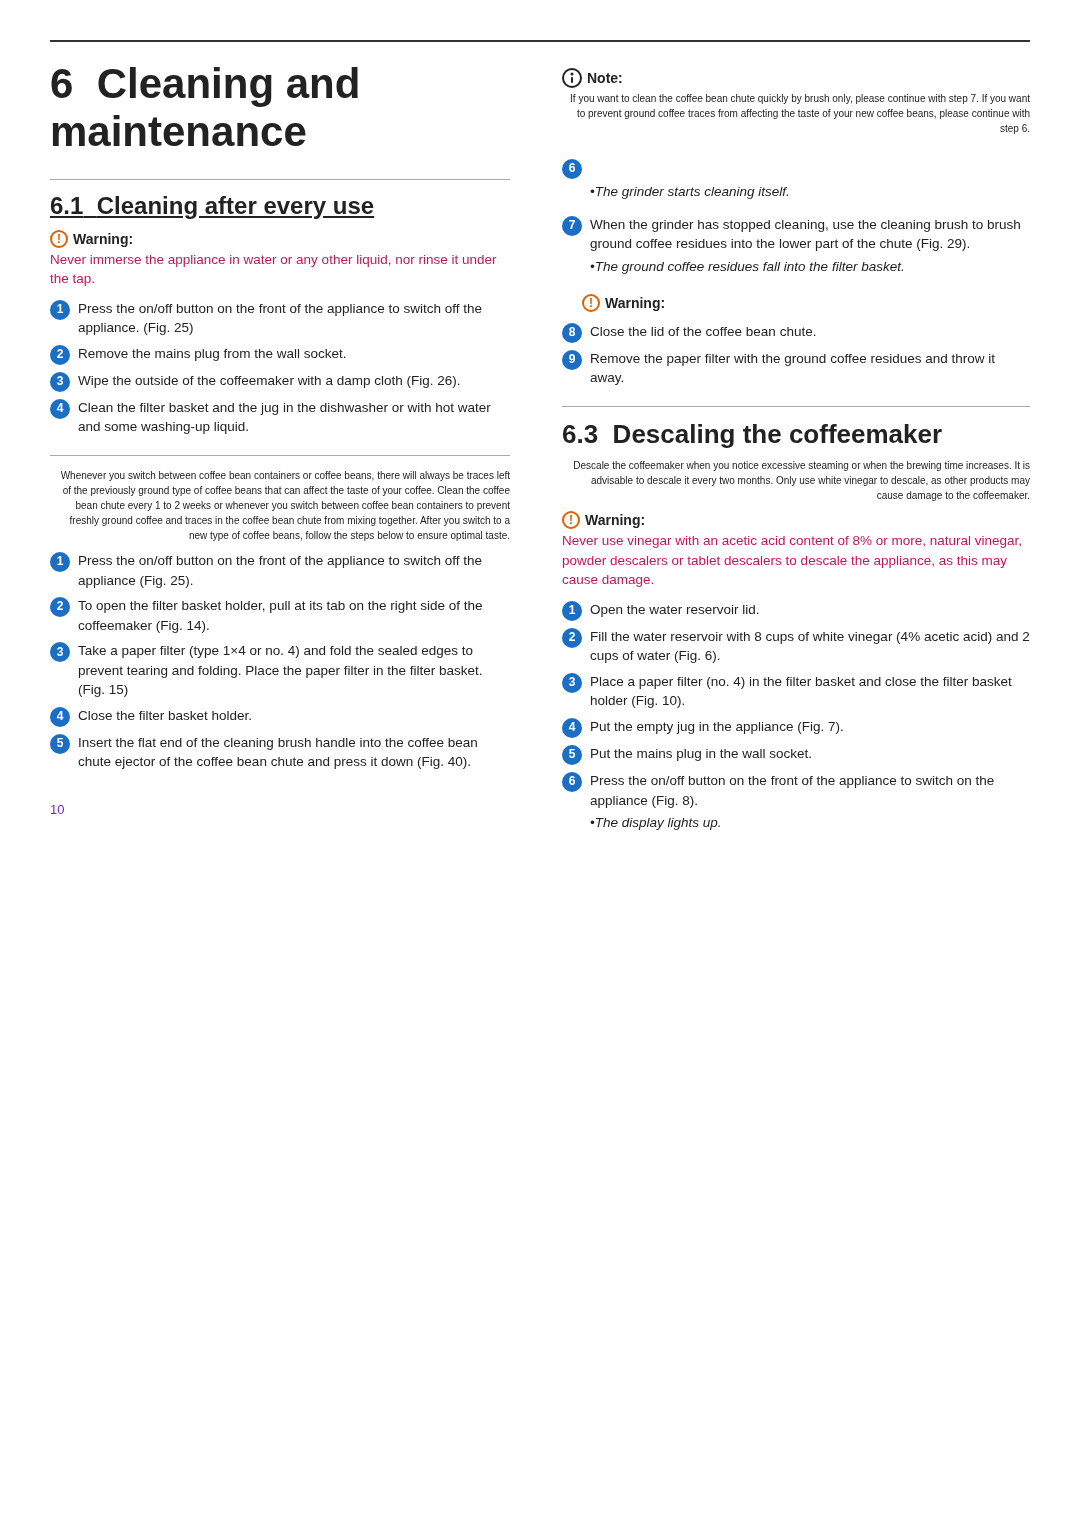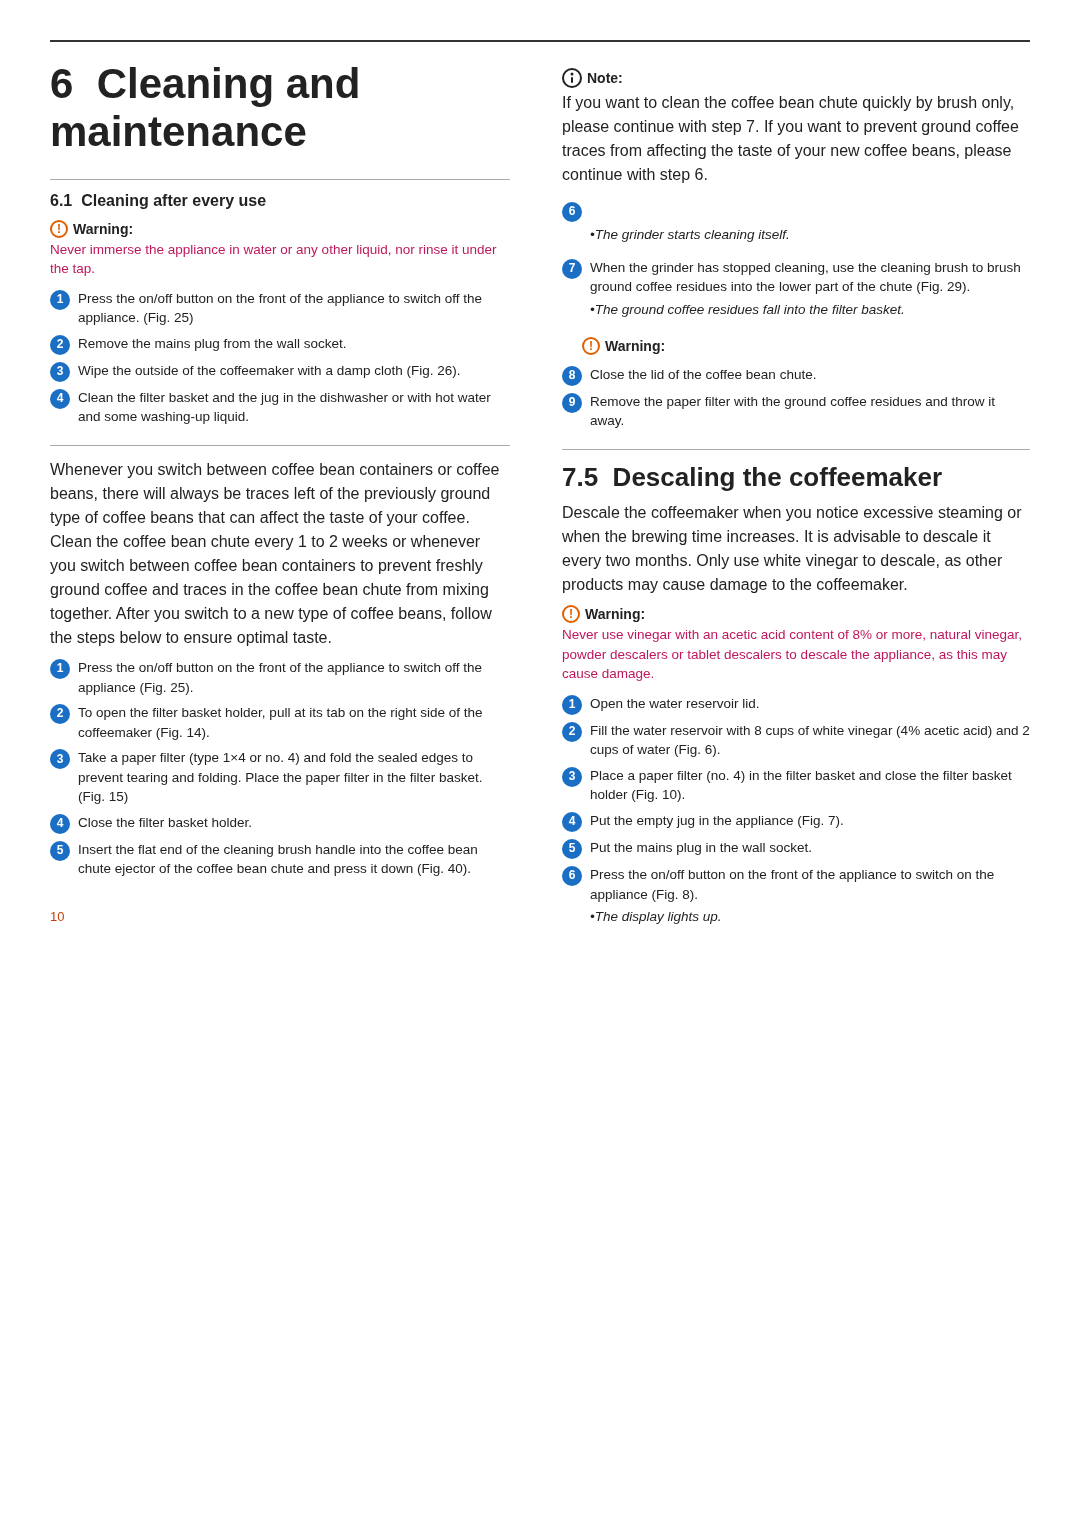--- a/index.html
+++ b/index.html
@@ -35,23 +35,24 @@
     }
     .chapter-num {
       font-size: 42px;
       font-weight: 900;
     }
     .section-divider {
       border-top: 1.5px solid #aaa;
       margin: 18px 0 12px 0;
     }
     .section-title {
-      font-size: 16px;
+      font-size: 24px;
       font-weight: 700;
       margin-bottom: 10px;
+      text-decoration: underline;
     }
     .section-title-large {
       font-size: 26px;
       font-weight: 900;
       margin-bottom: 8px;
     }
     .warning-block {
       margin: 8px 0 10px 0;
     }
     .warning-label {
@@ -75,21 +76,21 @@
       text-align: center;
       line-height: 14px;
       flex-shrink: 0;
     }
     .warning-text {
       color: #be185d;
       font-size: 13.5px;
       line-height: 1.45;
     }
     .note-block {
-      margin: 8px 0 14px 0;
+      margin: 8px 0 22px 0;
     }
     .note-label {
       font-weight: 700;
       display: flex;
       align-items: center;
       gap: 5px;
       margin-bottom: 3px;
       font-size: 14px;
     }
     .numbered-list {
@@ -126,28 +127,29 @@
     .bullet-sub li {
       font-style: italic;
       font-size: 13.5px;
       line-height: 1.4;
       margin-bottom: 3px;
     }
     .bullet-sub li::before {
       content: '• ';
     }
     .body-text {
-      font-size: 16px;
+      font-size: 10px;
       line-height: 1.5;
       margin-bottom: 8px;
+      text-align: right;
     }
     .page-number {
       margin-top: 30px;
       font-size: 13px;
-      color: #c2410c;
+      color: #6d28d9;
     }
     .inner-warning {
       margin: 10px 0 10px 0;
       padding-left: 20px;
     }
     .section-block {
       margin-bottom: 4px;
     }
   </style>
 </head>
@@ -284,21 +286,21 @@
       <li>
         <span class="num-badge blue">9</span>
         <span>Remove the paper filter with the ground coffee residues and throw it away.</span>
       </li>
     </ul>
 
     <div class="section-divider"></div>
 
     <div class="section-block">
       <div class="section-title-large">
-        <span>7.5</span>&nbsp;&nbsp;<span>Descaling the coffeemaker</span>
+        <span>6.3</span>&nbsp;&nbsp;<span>Descaling the coffeemaker</span>
       </div>
 
       <p class="body-text">Descale the coffeemaker when you notice excessive steaming or when the brewing time increases. It is advisable to descale it every two months. Only use white vinegar to descale, as other products may cause damage to the coffeemaker.</p>
 
       <div class="warning-block">
         <div class="warning-label">
           <span class="warning-icon">!</span>
           <span>Warning:</span>
         </div>
         <div class="warning-text">Never use vinegar with an acetic acid content of 8% or more, natural vinegar, powder descalers or tablet descalers to descale the appliance, as this may cause damage.</div>

